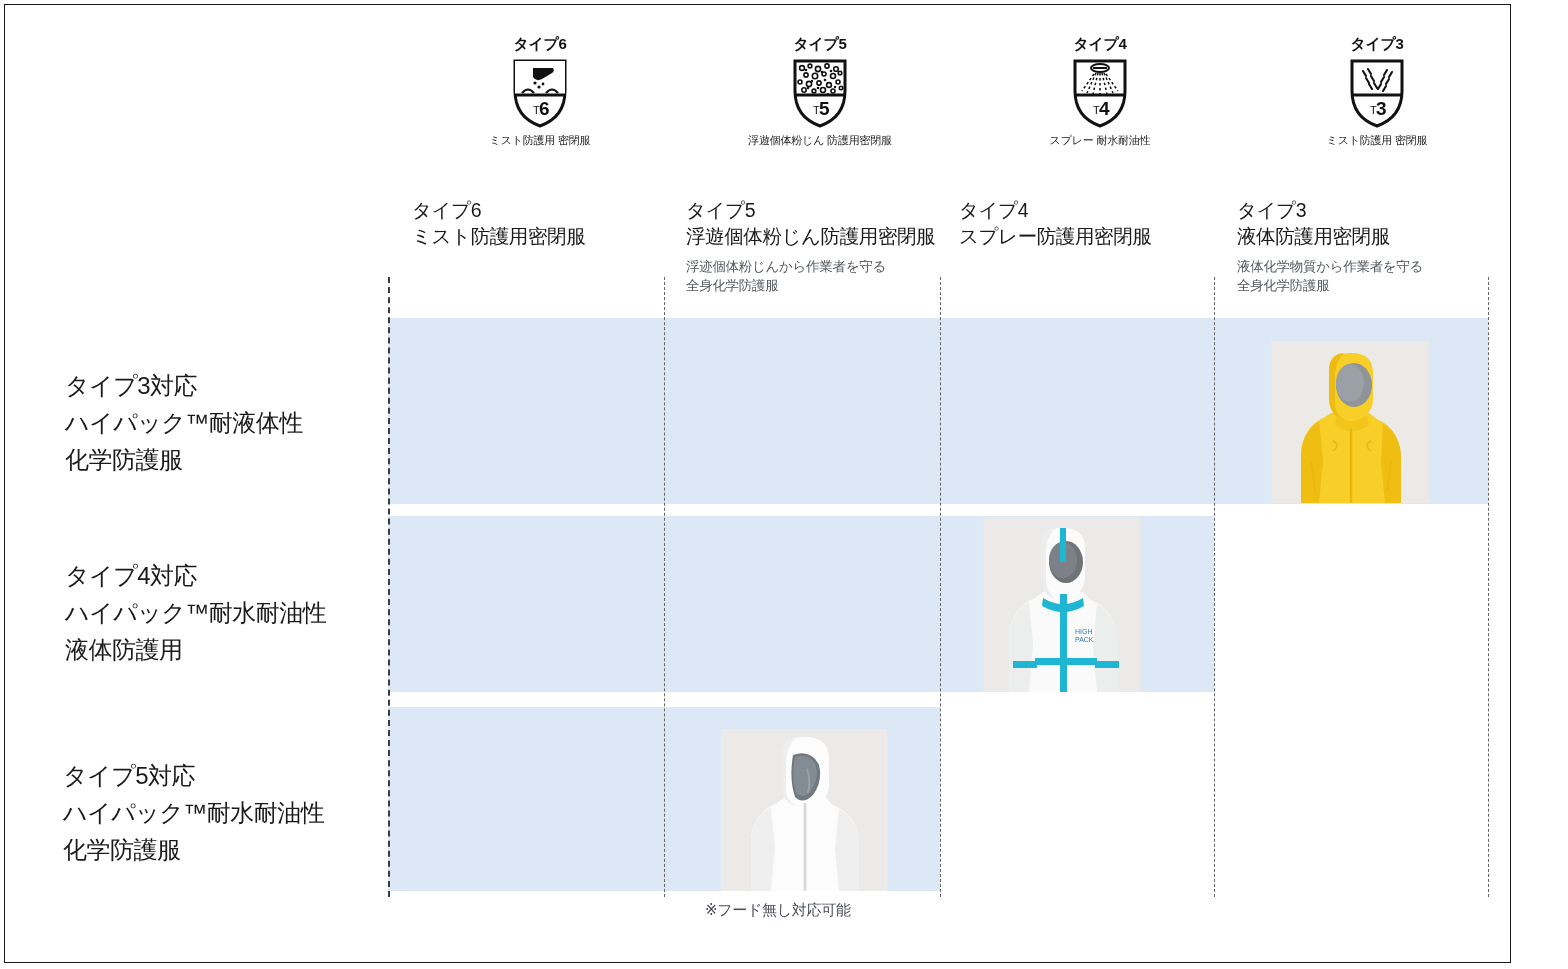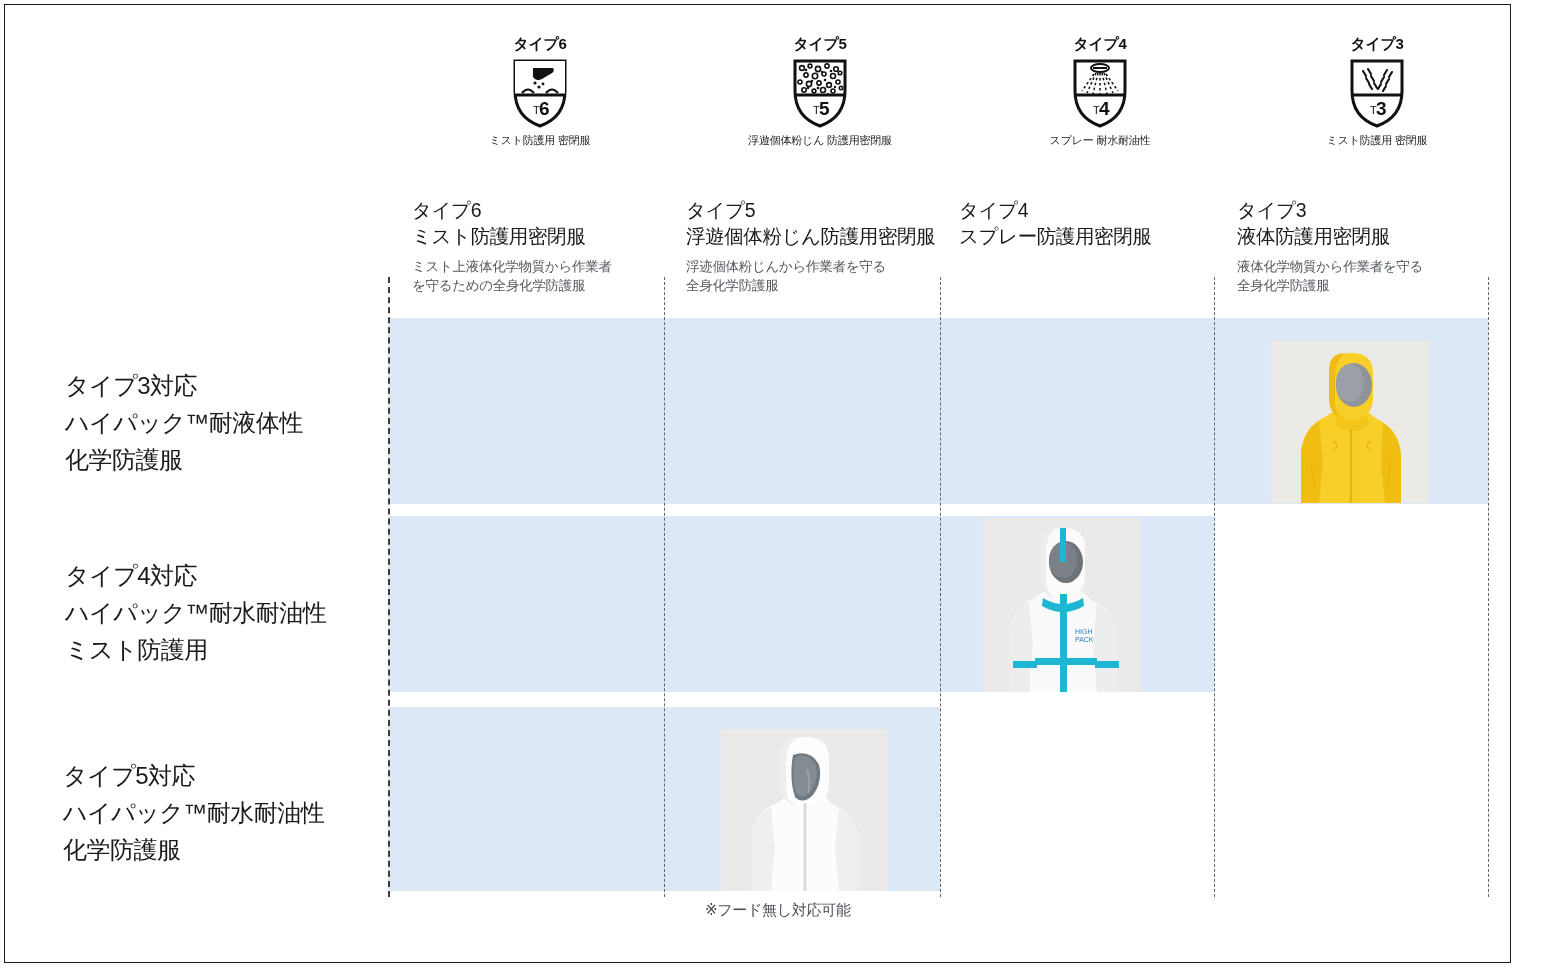--- a/index.html
+++ b/index.html
@@ -192,22 +192,20 @@
         <text x="30" y="58" font-family="Liberation Sans, sans-serif" font-size="19" font-weight="bold" fill="#111">3</text>
       </svg>
     </div>
     <div class="icon-cap">ミスト防護用
 密閉服</div>
   </div>
 
   <div class="col-head" style="left:407px;width:258px;">
     <div class="col-title">タイプ6
 ミスト防護用密閉服</div>
-    <div class="col-desc">ミスト上液体化学物質から作業者
-を守るための全身化学防護服</div>
   </div>
   <div class="col-head" style="left:681px;width:262px;">
     <div class="col-title">タイプ5
 浮遊個体粉じん防護用密閉服</div>
     <div class="col-desc">浮迹個体粉じんから作業者を守る
 全身化学防護服</div>
   </div>
   <div class="col-head" style="left:954px;width:258px;">
     <div class="col-title">タイプ4
 スプレー防護用密閉服</div>
@@ -288,21 +286,21 @@
   <div class="vdiv thin" style="left:659px;top:272px;height:620px;"></div>
   <div class="vdiv thin" style="left:935px;top:272px;height:620px;"></div>
   <div class="vdiv thin" style="left:1209px;top:272px;height:620px;"></div>
   <div class="vdiv thin" style="left:1483px;top:272px;height:620px;"></div>
 
   <div class="row-label" style="top:362px;">タイプ3対応
 ハイパック™耐液体性
 化学防護服</div>
   <div class="row-label" style="top:552px;">タイプ4対応
 ハイパック™耐水耐油性
-ミスト防護用</div>
+液体防護用</div>
   <div class="row-label" style="top:752px;left:58px;">タイプ5対応
 ハイパック™耐水耐油性
 化学防護服</div>
 
   <div class="footnote" style="left:700px;top:896px;">※フード無し対応可能</div>
 
 </div>
 </div>
 
 </body></html>

